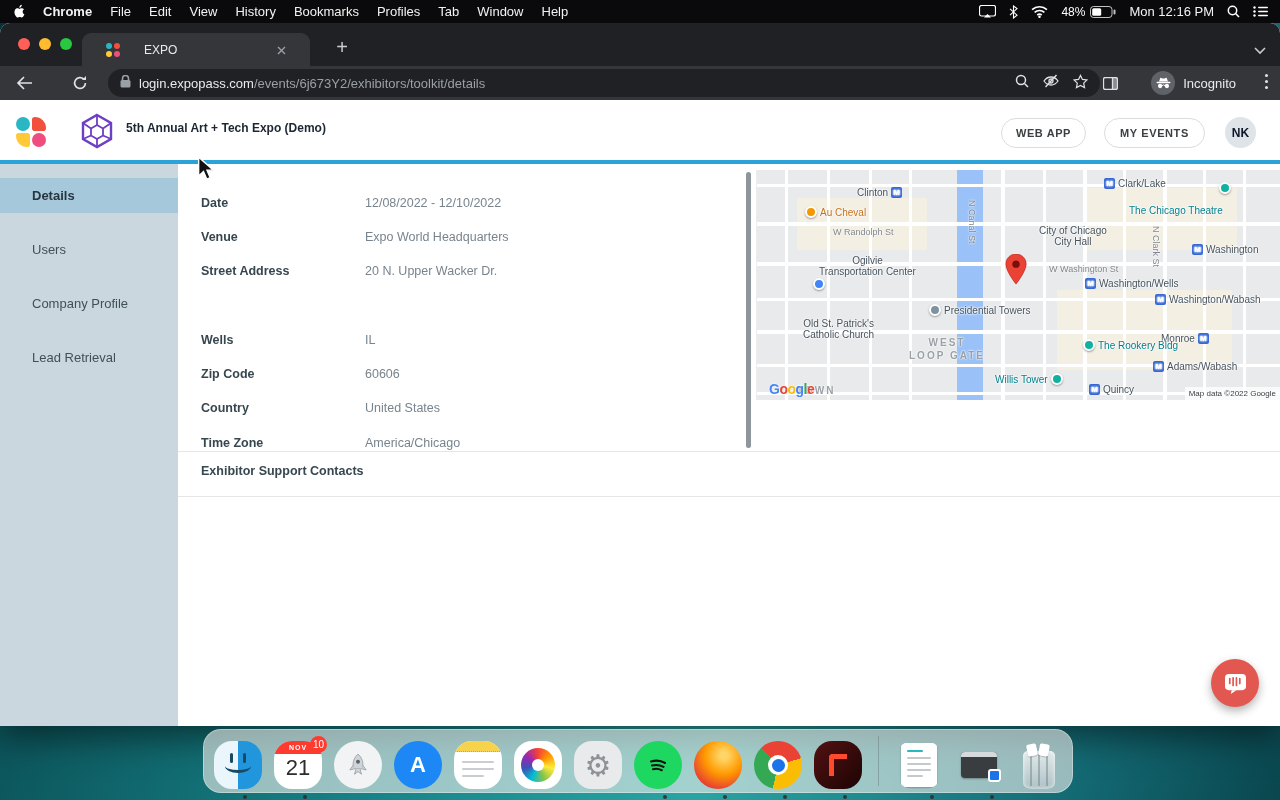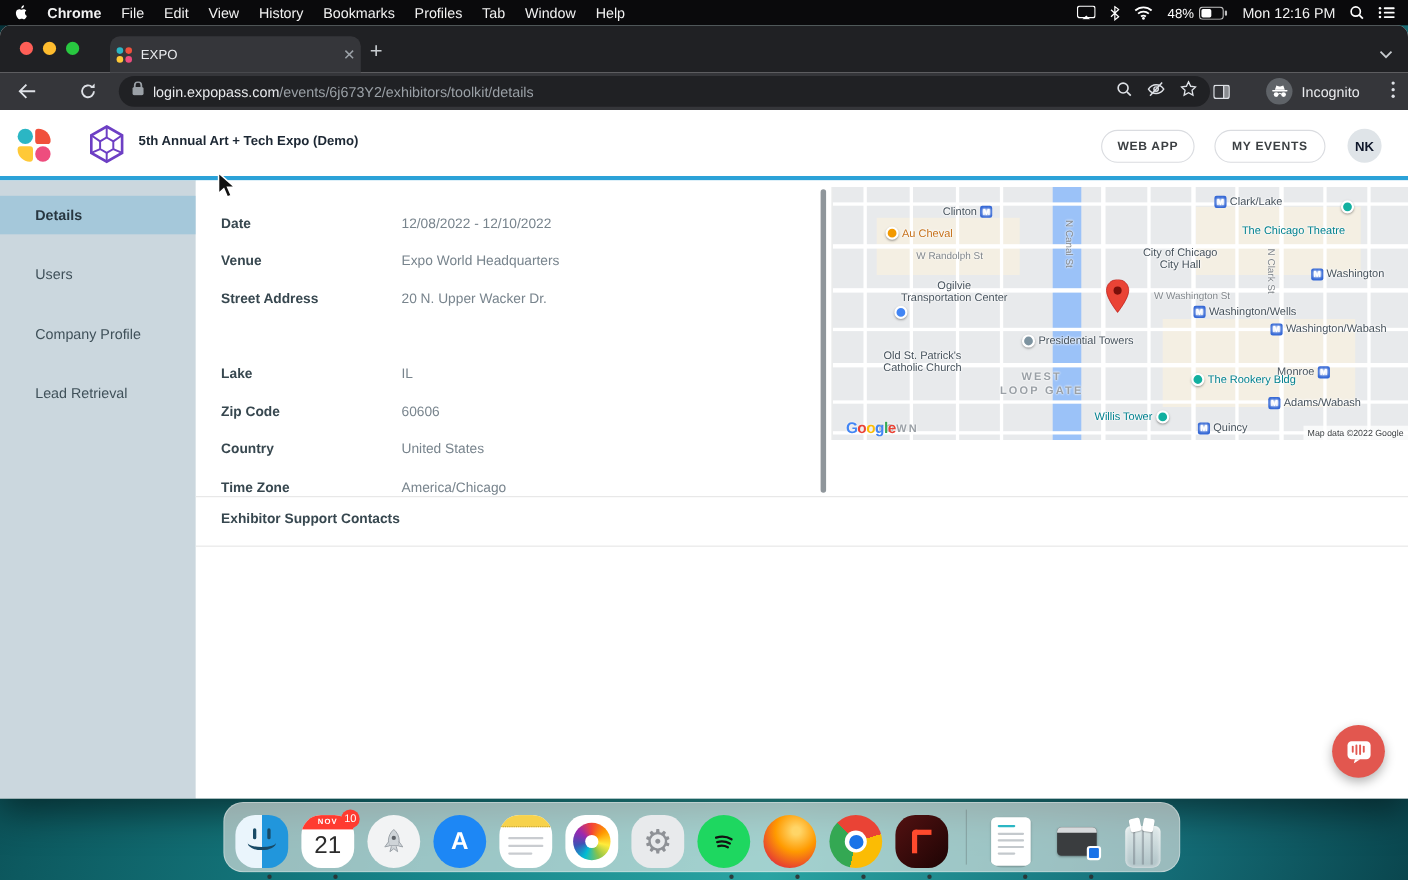--- a/index.html
+++ b/index.html
@@ -19,22 +19,22 @@
 .mi.b{font-weight:bold}
 .micon{display:inline-flex;align-items:center}
 
 
 .window{position:absolute;left:0;top:23px;width:1280px;height:703px;border-radius:10px 10px 0 0;
   overflow:hidden;box-shadow:0 12px 34px rgba(0,0,0,.5);background:#fff}
 .tabstrip{position:absolute;left:0;top:0;width:100%;height:43px;background:#202124}
 .traffic{position:absolute;left:18px;top:15px;display:flex;gap:9px}
 .tl{width:12px;height:12px;border-radius:50%}
 .tl.r{background:#ff5f57}.tl.y{background:#febc2e}.tl.g{background:#28c840}
-.tab{position:absolute;left:100px;top:10px;width:228px;height:33px;background:#35363a;border-radius:9px 9px 0 0;
-  display:flex;align-items:center;padding:0 6px;gap:8px}
+.tab{position:absolute;left:82px;top:10px;width:228px;height:33px;background:#35363a;border-radius:9px 9px 0 0;
+  display:flex;align-items:center;padding:0 24px;gap:24px}
 .fav{display:grid;grid-template-columns:6px 6px;grid-gap:2px}
 .fav i{width:6px;height:6px;border-radius:50%}
 .tab-title{color:#e8eaed;font-size:12px;flex:1}
 .newtab{position:absolute;left:330px;top:14px;color:#c8ccd0;font-size:20px;line-height:20px;width:24px;text-align:center}
 .tabchev{position:absolute;right:14px;top:18px}
 
 .toolbar{position:absolute;left:0;top:43px;width:100%;height:34px;background:#35363a;display:flex;align-items:center}
 .navic{display:inline-flex;align-items:center;justify-content:center;width:28px;height:28px}
 .omni{position:absolute;left:108px;top:3px;width:992px;height:28px;background:#202124;border-radius:14px;
   display:flex;align-items:center;padding:0 12px;gap:8px}
@@ -368,21 +368,21 @@
         </div>
       <div class="drow" style="top:60px">
           <span class="dlab">Venue</span>
           <span class="dval">Expo World Headquarters</span>
         </div>
       <div class="drow" style="top:94px">
           <span class="dlab">Street Address</span>
           <span class="dval">20 N. Upper Wacker Dr.</span>
         </div>
       <div class="drow" style="top:163px">
-          <span class="dlab">Lake</span>
+          <span class="dlab">Wells</span>
           <span class="dval">IL</span>
         </div>
       <div class="drow" style="top:197px">
           <span class="dlab">Zip Code</span>
           <span class="dval">60606</span>
         </div>
       <div class="drow" style="top:231px">
           <span class="dlab">Country</span>
           <span class="dval">United States</span>
         </div>

